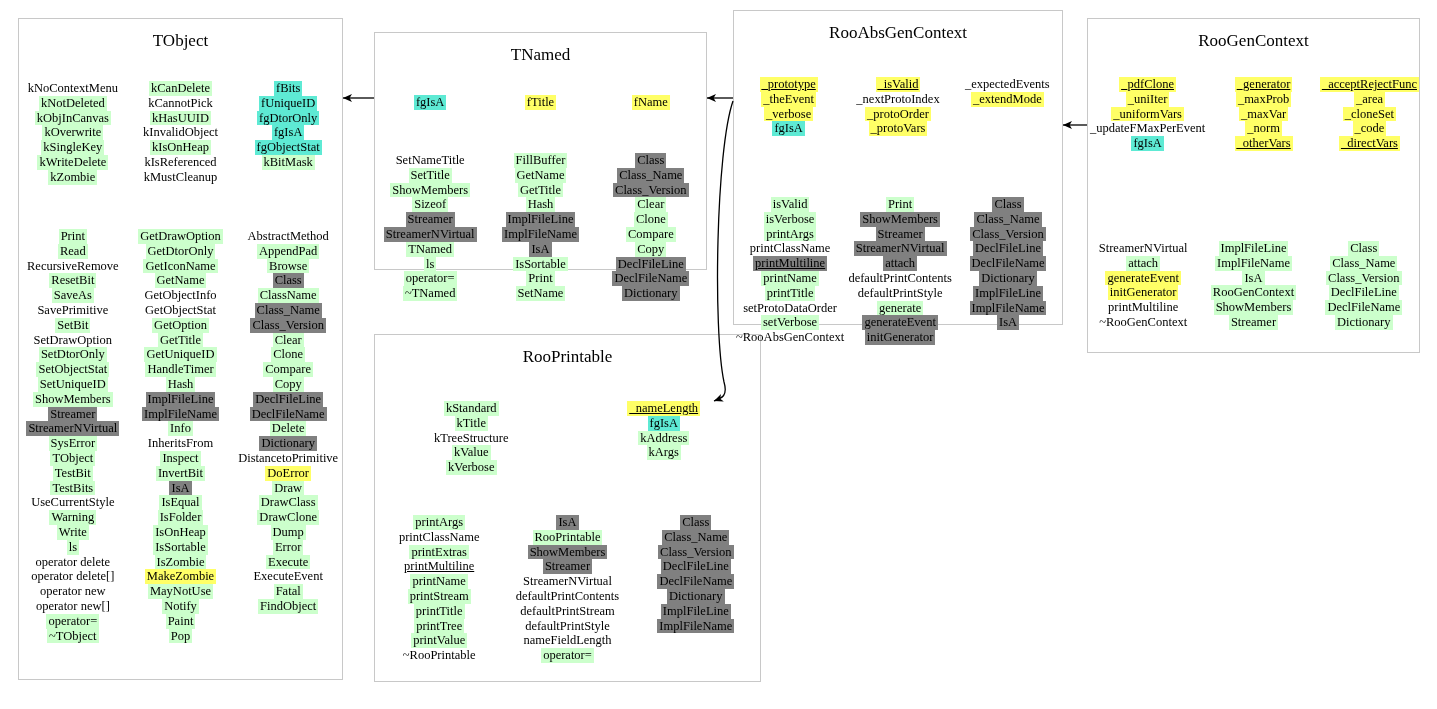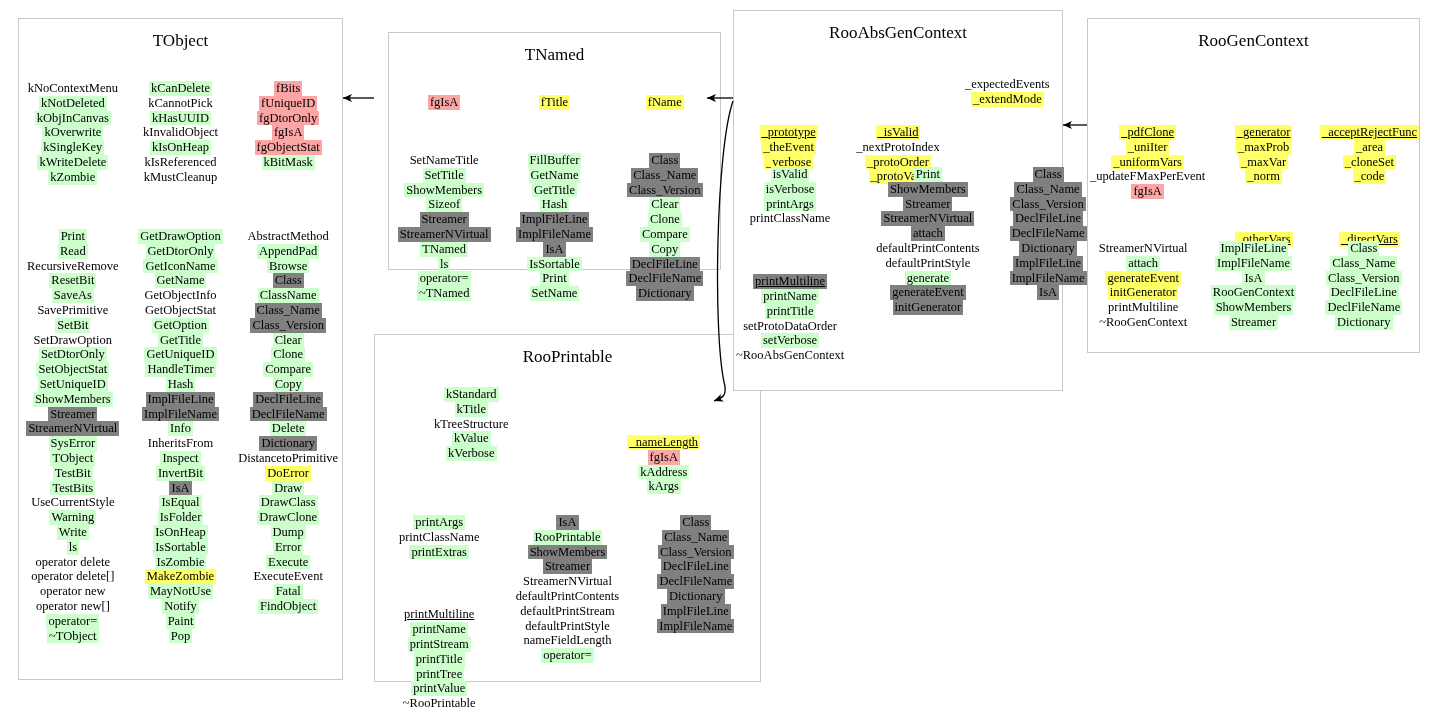--- a/index.html
+++ b/index.html
@@ -60,24 +60,24 @@
   .member {
     font-size: 12.5px;
     line-height: 14.8px;
     text-align: center;
     white-space: nowrap;
     color: #000000;
     padding: 0 2px;
   }
   .m-pub   { background: #ccffcc; }
   .m-prot  { background: #ffff66; }
-  .m-priv  { background: #fca5a5; }
+  .m-priv  { background: #5eead4; }
   .m-pkg   { background: #808080; }
   .m-none  { background: transparent; }
-  .m-static { text-decoration: underline; margin-top: 48px; }
+  .m-static { text-decoration: underline; }
 </style>
 </head>
 <body>
 
 <div id="canvas">
 
   <svg class="connectors" viewBox="0 0 1437 709" xmlns="http://www.w3.org/2000/svg">
     <defs>
       <marker id="arrhead" markerWidth="10" markerHeight="8" refX="9" refY="4" orient="auto" markerUnits="userSpaceOnUse">
         <path d="M 9 4 L 0 0 L 2.4 4 L 0 8 Z" fill="#000000"></path>
@@ -208,21 +208,21 @@
           <div class="member m-pub">Dump</div>
           <div class="member m-pub">Error</div>
           <div class="member m-pub">Execute</div>
           <div class="member m-none">ExecuteEvent</div>
           <div class="member m-pub">Fatal</div>
           <div class="member m-pub">FindObject</div>
         </div>
     </div>
   </div>
 
-  <div class="class-box" style="left:388px; top:32px; width:333px; height:238px;">
+  <div class="class-box" style="left:374px; top:32px; width:333px; height:238px;">
     <div class="class-title">TNamed</div>
     <div class="columns" style="top:62px;">
       <div class="col">
           <div class="member m-priv">fgIsA</div>
         </div>
       <div class="col">
           <div class="member m-prot">fTitle</div>
         </div>
       <div class="col">
           <div class="member m-prot">fName</div>
@@ -263,21 +263,21 @@
           <div class="member m-pub">Copy</div>
           <div class="member m-pkg">DeclFileLine</div>
           <div class="member m-pkg">DeclFileName</div>
           <div class="member m-pkg">Dictionary</div>
         </div>
     </div>
   </div>
 
   <div class="class-box" style="left:374px; top:334px; width:387px; height:348px;">
     <div class="class-title">RooPrintable</div>
-    <div class="columns" style="top:52px;">
+    <div class="columns" style="top:66px;">
       <div class="col">
           <div class="member m-pub">kStandard</div>
           <div class="member m-pub">kTitle</div>
           <div class="member m-none">kTreeStructure</div>
           <div class="member m-pub">kValue</div>
           <div class="member m-pub">kVerbose</div>
         </div>
       <div class="col">
           <div class="member m-prot m-static">_nameLength</div>
           <div class="member m-priv">fgIsA</div>
@@ -316,41 +316,41 @@
           <div class="member m-pkg">Class_Version</div>
           <div class="member m-pkg">DeclFileLine</div>
           <div class="member m-pkg">DeclFileName</div>
           <div class="member m-pkg">Dictionary</div>
           <div class="member m-pkg">ImplFileLine</div>
           <div class="member m-pkg">ImplFileName</div>
         </div>
     </div>
   </div>
 
-  <div class="class-box" style="left:733px; top:10px; width:330px; height:381px;">
+  <div class="class-box" style="left:733px; top:10px; width:330px; height:315px;">
     <div class="class-title">RooAbsGenContext</div>
     <div class="columns" style="top:66px;">
       <div class="col">
           <div class="member m-prot m-static">_prototype</div>
           <div class="member m-prot">_theEvent</div>
           <div class="member m-prot">_verbose</div>
           <div class="member m-priv">fgIsA</div>
         </div>
       <div class="col">
           <div class="member m-prot m-static">_isValid</div>
           <div class="member m-none">_nextProtoIndex</div>
           <div class="member m-prot">_protoOrder</div>
           <div class="member m-prot">_protoVars</div>
         </div>
       <div class="col">
           <div class="member m-none">_expectedEvents</div>
           <div class="member m-prot">_extendMode</div>
         </div>
     </div>
-    <div class="columns" style="top:156px;gap:28px;">
+    <div class="columns" style="top:186px;">
       <div class="col">
           <div class="member m-pub">isValid</div>
           <div class="member m-pub">isVerbose</div>
           <div class="member m-pub">printArgs</div>
           <div class="member m-none">printClassName</div>
           <div class="member m-pkg m-static">printMultiline</div>
           <div class="member m-pub">printName</div>
           <div class="member m-pub">printTitle</div>
           <div class="member m-none">setProtoDataOrder</div>
           <div class="member m-pub">setVerbose</div>

